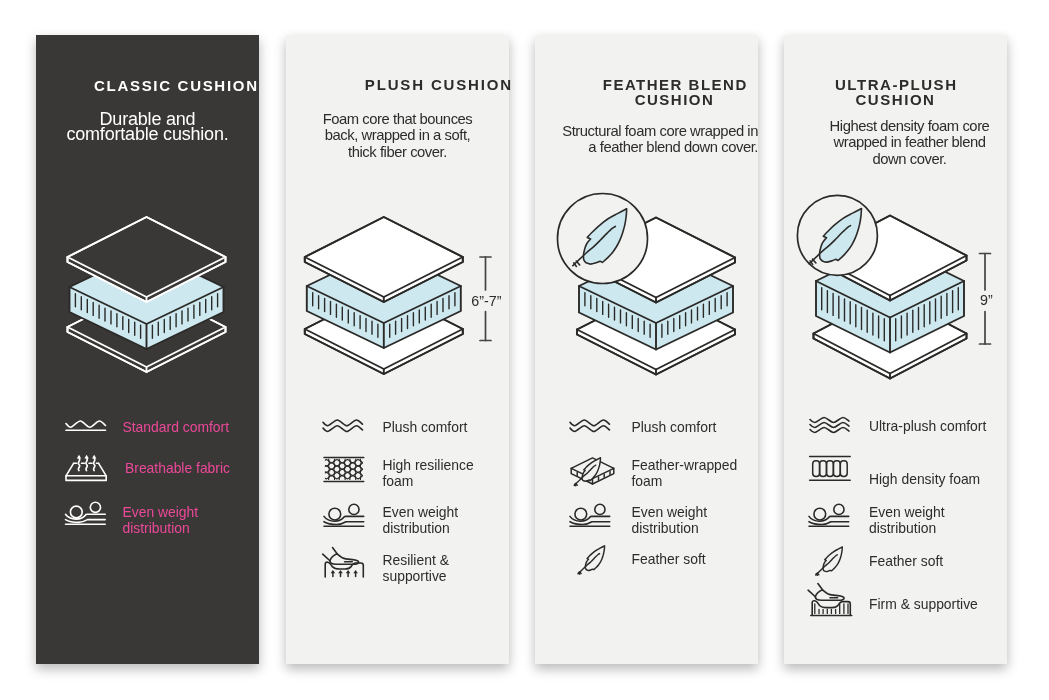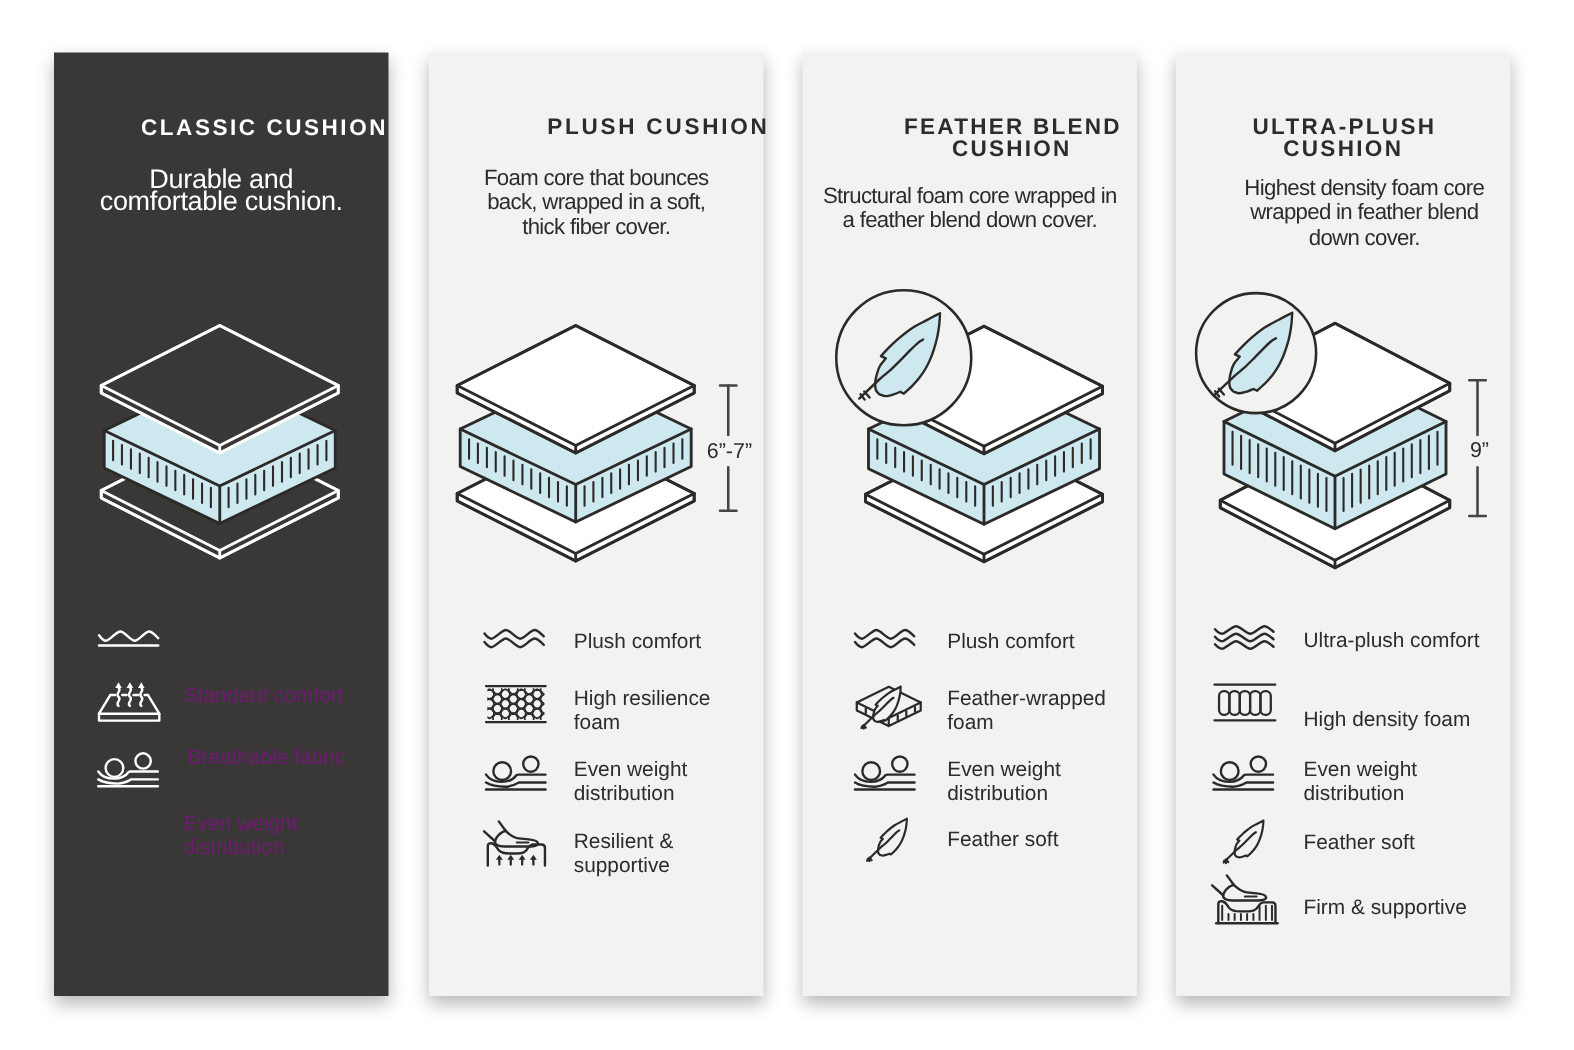--- a/index.html
+++ b/index.html
@@ -5,21 +5,21 @@
 body{font-family:"Liberation Sans",sans-serif;position:relative;}
 .panel{position:absolute;top:35px;width:223px;height:629px;box-shadow:0 5px 11px rgba(0,0,0,0.28);}
 svg.gfx{position:absolute;left:0;top:0;}
 div.t{position:absolute;font-weight:bold;font-size:15px;line-height:15.5px;color:#2d2c2b;padding-left:28px;}
 div.tw{color:#fff;}
 div.d{position:absolute;font-size:14.8px;line-height:16.3px;letter-spacing:-0.45px;color:#2d2c2b;}
 div.dw{color:#fff;}
 div.d14{font-size:18px;line-height:15.4px;letter-spacing:-0.2px;}
 div.d15{line-height:16.8px;}
 div.l{position:absolute;font-size:13.9px;line-height:16px;color:#2d2c2b;}
-div.lw{color:#701a75;margin-top:36px;}
+div.lw{color:#ec4899;}
 </style></head>
 <body>
 <div class="panel" style="left:36px;background:#3a3836"></div>
 <div class="panel" style="left:286px;background:#f2f2f1"></div>
 <div class="panel" style="left:535px;background:#f2f2f1"></div>
 <div class="panel" style="left:784px;background:#f2f2f1"></div>
 <svg class="gfx" width="1049" height="700" viewBox="0 0 1049 700">
 <g stroke="#ffffff" stroke-width="1.9" stroke-linejoin="round" stroke-linecap="round" fill="none">
       <path fill="#3a3836" d="M146.5,287 L67.5,327 L67.5,332 L146.5,372 L225.5,332 L225.5,327 Z"></path>
       <path d="M146.5,287 L67.5,327 L146.5,367 L225.5,327 Z"></path>
@@ -253,21 +253,21 @@
       <path d="M329.9,560.8 C330.7,558.2 333.2,555.4 337,553.8 C339.6,556.2 341.6,558.4 345.8,558.9 L352.4,559.6 C356.4,560 358.6,561.1 358.7,562.2 C358.8,563.4 356.6,564.3 353.2,564.3 L336.2,564.3 C331.6,564.3 329.9,562.8 329.9,560.8 Z"></path>
       <path stroke-width="1.4" d="M344.5,561.7 L352.3,561.7"></path>
     </g>
 </svg>
 <div class="t tw" style="left:36px;top:78px;width:223px;text-align:center"><span style="letter-spacing:1.7px;padding-left:1.7px">CLASSIC CUSHION</span></div>
 <div class="t" style="left:286px;top:76.5px;width:248px;text-align:center"><span style="letter-spacing:1.85px;padding-left:1.85px">PLUSH CUSHION</span></div>
 <div class="t" style="left:535px;top:76.5px;width:223px;text-align:center"><span style="letter-spacing:1.5px;padding-left:1.5px">FEATHER BLEND<br>CUSHION</span></div>
 <div class="t" style="left:756px;top:76.5px;width:223px;text-align:center"><span style="letter-spacing:1.55px;padding-left:1.55px">ULTRA-PLUSH<br>CUSHION</span></div>
 <div class="d dw d14" style="left:36px;top:112px;width:223px;text-align:center">Durable and<br>comfortable cushion.</div>
 <div class="d" style="left:286px;top:111px;width:223px;text-align:center">Foam core that bounces<br>back, wrapped in a soft,<br>thick fiber cover.</div>
-<div class="d" style="left:535px;top:122.5px;width:223px;text-align:center">Structural foam core wrapped in<br>a feather blend down cover.</div>
+<div class="d" style="left:535px;top:122.5px;width:223px;text-align:right">Structural foam core wrapped in<br>a feather blend down cover.</div>
 <div class="d d15" style="left:784px;top:117.5px;width:251px;text-align:center">Highest density foam core<br>wrapped in feather blend<br>down cover.</div>
 <div class="l lw" style="left:122.5px;top:419px;width:110px;text-align:left">Standard comfort</div>
 <div class="l lw" style="left:122.5px;top:460px;width:110px;text-align:center">Breathable fabric</div>
 <div class="l lw" style="left:122.5px;top:504px;width:110px;text-align:left">Even weight<br>distribution</div>
 <div class="l" style="left:382.5px;top:419px;width:115px;text-align:left">Plush comfort</div>
 <div class="l" style="left:382.5px;top:456.5px;width:115px;text-align:left">High resilience<br>foam</div>
 <div class="l" style="left:382.5px;top:503.5px;width:115px;text-align:left">Even weight<br>distribution</div>
 <div class="l" style="left:382.5px;top:552px;width:115px;text-align:left">Resilient &amp;<br>supportive</div>
 <div class="l" style="left:631.5px;top:419px;width:120px;text-align:left">Plush comfort</div>
 <div class="l" style="left:631.5px;top:456.5px;width:120px;text-align:left">Feather-wrapped<br>foam</div>

